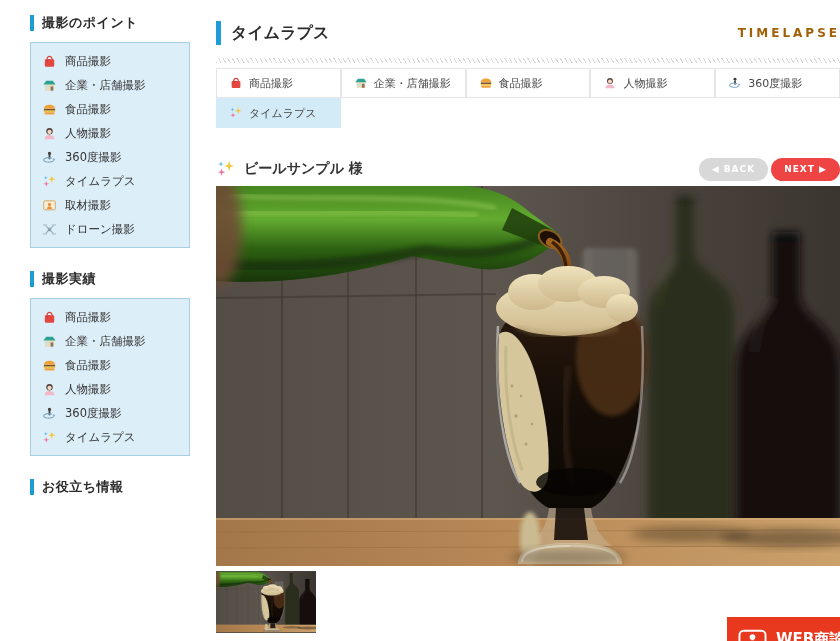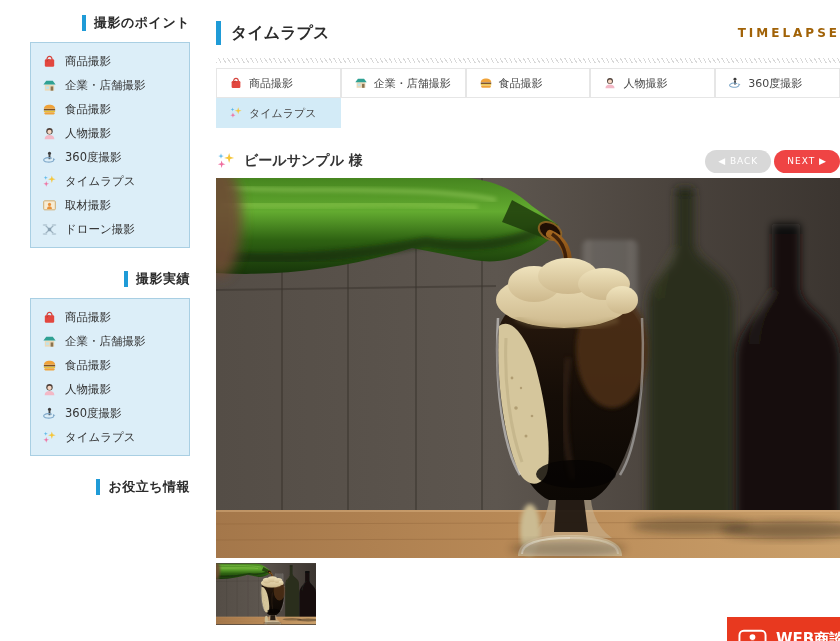--- a/index.html
+++ b/index.html
@@ -2,21 +2,21 @@
 <html><head>
 <meta charset="utf-8">
 <style>
   * { margin:0; padding:0; box-sizing:border-box; }
   html,body { width:840px; height:641px; }
   body { position:relative; overflow:hidden; background:#fff;
          font-family:"DejaVu Sans","Liberation Sans",sans-serif; color:#333; }
 
   
   .sidebar { position:absolute; left:30px; top:14px; width:160px; }
-  .sec-head { display:flex; align-items:center; gap:8px; height:18px; margin-bottom:10px;justify-content:flex-end; }
+  .sec-head { display:flex; align-items:center; gap:8px; height:18px; margin-bottom:10px; }
   .sec-bar { width:4px; height:16px; background:#1f9bd7; flex:0 0 4px; }
   .sec-title { font-size:13px; font-weight:bold; color:#2b2b2b; letter-spacing:.5px; white-space:nowrap; }
   .side-box { background:#dceef8; border:1px solid #a9cfe3; padding:6px 0; margin-bottom:22px; }
   .side-item { display:flex; align-items:center; gap:8px; height:24px; padding:0 11px;
                font-size:11.5px; color:#333; cursor:pointer; white-space:nowrap; }
   .icon16 { width:15px; height:15px; flex:0 0 15px; display:inline-block; }
   .icon16 svg, .caption-icon svg, .cta-icon svg { width:100%; height:100%; display:block; }
 
   
   .main { position:absolute; left:216px; top:0; width:624px; }
@@ -25,25 +25,25 @@
   .page-title { font-size:16px; font-weight:bold; color:#2b2b2b; }
   .page-subtitle { margin-left:auto; font-size:12px; font-weight:bold; color:#a16207; letter-spacing:3px; }
   .divider { margin-top:12px; height:5px;
              background:repeating-linear-gradient(60deg,#d9d9d9 0 1px,transparent 1px 4px); }
   .tabs { margin-top:5px; display:grid; grid-template-columns:repeat(5,1fr); }
   .tab { height:30px; display:flex; align-items:center; gap:6px; padding-left:12px;
          font-size:11px; color:#444; background:#fff; border:1px solid #e6e6e6; cursor:pointer; white-space:nowrap; }
   .tab .icon16 { width:14px; height:14px; flex-basis:14px; }
   .tab.active { background:#d3ebf7; border-color:#d3ebf7; }
 
-  .caption-row { margin-top:20px; display:flex; align-items:center; height:26px; }
+  .caption-row { margin-top:28px; display:flex; align-items:center; height:26px; }
   .caption-icon { width:20px; height:20px; margin-right:8px; }
   .caption-text { font-size:14px; font-weight:bold; color:#333; }
   .nav-btns { margin-left:auto; display:flex; gap:3px; }
-  .btn { border:none; color:#fff; font-weight:normal; font-size:9px; letter-spacing:1px;
+  .btn { border:none; color:#fff; font-weight:bold; font-size:9px; letter-spacing:1px;
          height:23px; padding:0 13px; border-radius:12px; font-family:inherit; cursor:pointer; }
   .btn-back { background:#d8d8d8; }
   .btn-next { background:#ef4444; }
 
   .main-image { margin-top:4px; width:624px; height:380px; }
   .main-image svg { width:100%; height:100%; display:block; }
   .thumb { margin-top:5px; width:100px; height:62px; cursor:pointer; background:#4a433d; }
   .thumb svg { width:100%; height:100%; display:block; }
 
   

